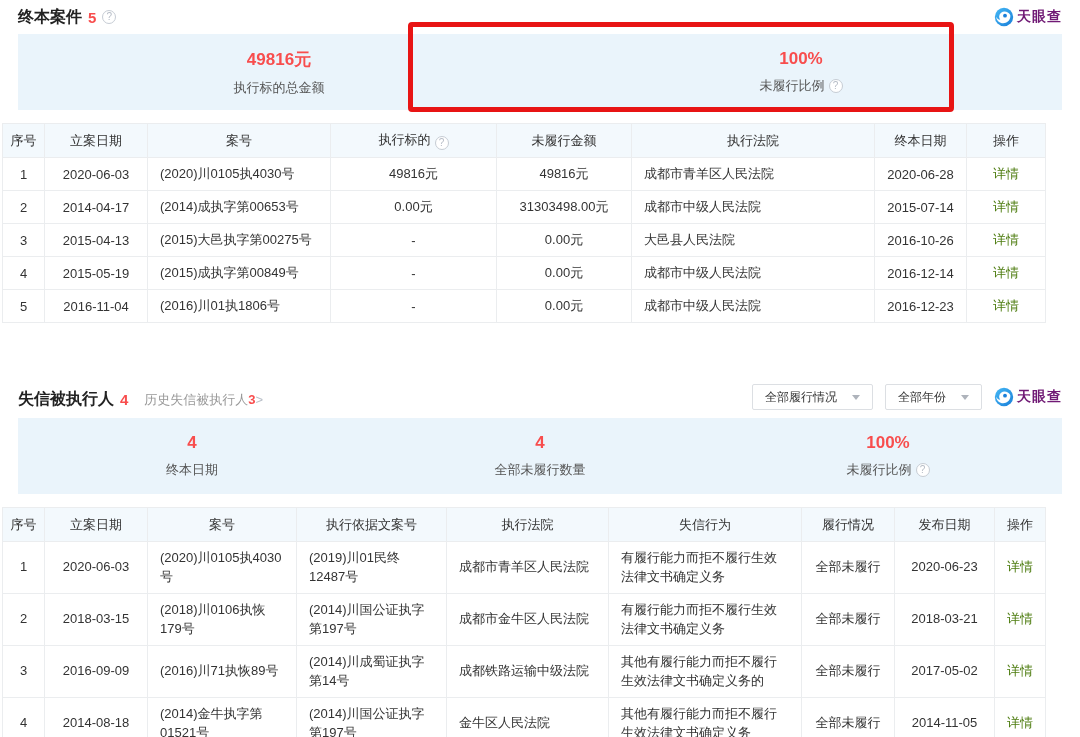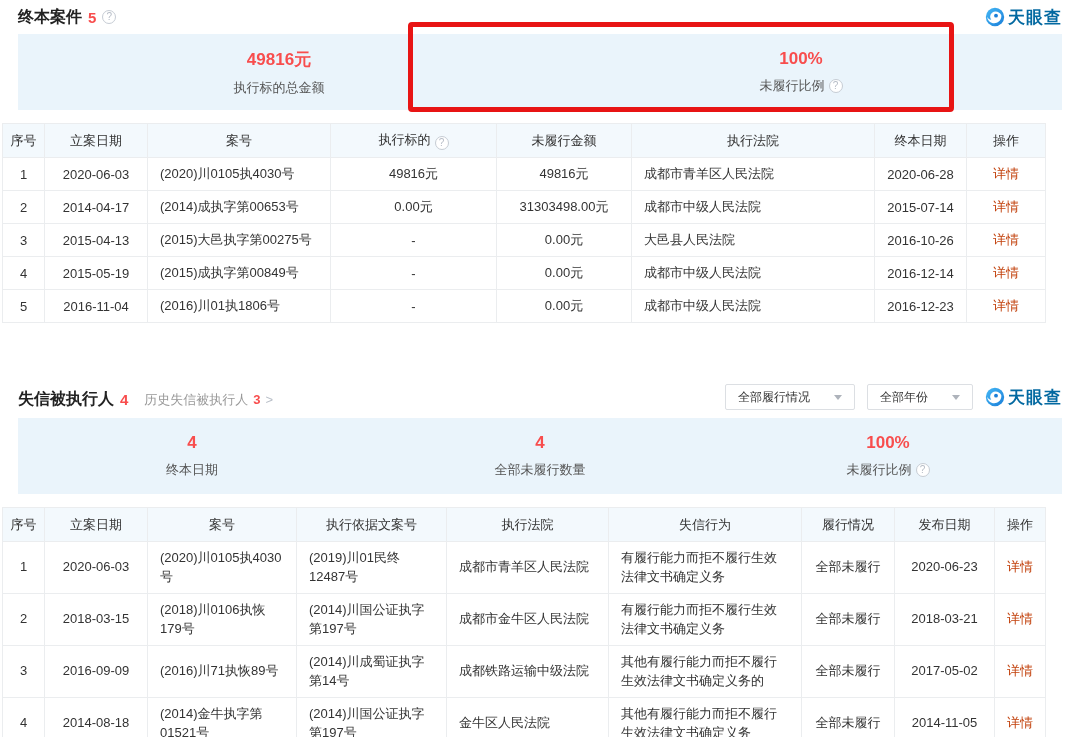--- a/index.html
+++ b/index.html
@@ -8,31 +8,31 @@
     position:relative; width:1080px; height:737px; overflow:hidden; background:#fff;
     font-family:"Liberation Sans","DejaVu Sans",sans-serif; color:#333;
   }
   
   .sec-header { display:flex; justify-content:space-between; align-items:center; margin:0 18px; }
   .sec-header.first { padding-top:5px; height:29px; }
   .sec-header.second { margin-top:61px; height:26px;align-items:flex-end; }
   .title-group { display:flex; align-items:center; gap:6px; }
   .sec-title { font-size:16px; font-weight:bold; color:#222; }
   .sec-count { font-size:15px; font-weight:bold; color:#f84d4d; }
-  .history-link { display:flex; align-items:center; gap:5px; margin-left:10px; font-size:13px; color:#999; cursor:pointer; }
+  .history-link { display:flex; align-items:center; margin-left:10px; font-size:13px; color:#999; cursor:pointer; }
   .history-count { color:#f84d4d; font-weight:bold; }
   .arrow-r { color:#b9bfc8; font-size:13px; }
   .arrow-r::after { content:">"; }
   
   .logo { display:flex; align-items:center; gap:3px; }
-  .logo-text { font-size:17px; font-weight:bold; color:#0369a1; letter-spacing:1px; }
+  .logo-text { font-size:14px; font-weight:bold; color:#701a75; letter-spacing:1px; }
   
   .right-tools { display:flex; align-items:center; gap:12px; }
   .dropdown {
-    display:inline-flex; align-items:center; gap:24px; height:26px; padding:0 12px;
+    display:inline-flex; align-items:center; gap:15px; height:26px; padding:0 12px;
     border:1px solid #dcdfe3; border-radius:2px; background:#fff; font-size:12px; color:#333; cursor:pointer;
   }
   .caret { width:0; height:0; border-left:4px solid transparent; border-right:4px solid transparent; border-top:5px solid #aeb3bb; }
   
   .stats { display:flex; align-items:center; height:76px; margin:0 18px; background:#eaf4fb; }
   .stats.bar1 { margin-top:5px; }
   .stats.bar2 { margin-top:8px; }
   .stat { flex:1; text-align:center; }
   .stat-val { color:#f84d4d; font-size:17px; font-weight:bold; margin-bottom:7px; }
   .stat-lab { font-size:13px; color:#555; display:inline-flex; align-items:center; gap:4px; }
@@ -51,21 +51,21 @@
   .t2 td { height:52px; padding:4px 6px; line-height:1.45; }
   .t1 td:nth-child(3), .t1 td:nth-child(6) { text-align:left; padding:0 12px; }
   .t2 td:nth-child(3), .t2 td:nth-child(4), .t2 td:nth-child(5), .t2 td:nth-child(6) { text-align:left; padding:4px 12px; }
   .t1 th:nth-child(1){width:42px}  .t1 th:nth-child(2){width:103px} .t1 th:nth-child(3){width:183px}
   .t1 th:nth-child(4){width:166px} .t1 th:nth-child(5){width:135px} .t1 th:nth-child(6){width:243px}
   .t1 th:nth-child(7){width:92px}
   .t2 th:nth-child(1){width:42px}  .t2 th:nth-child(2){width:103px} .t2 th:nth-child(3){width:149px}
   .t2 th:nth-child(4){width:150px} .t2 th:nth-child(5){width:162px} .t2 th:nth-child(6){width:193px}
   .t2 th:nth-child(7){width:93px}  .t2 th:nth-child(8){width:100px}
   th .qicon { margin-left:4px; vertical-align:-2px; }
-  .link { color:#c2410c; cursor:pointer; text-decoration:none; }
+  .link { color:#4d7c0f; cursor:pointer; text-decoration:none; }
   
   .highlight-box {
     position:absolute; left:408px; top:22px; width:546px; height:90px;
     border:5px solid #e81414; border-radius:4px; pointer-events:none; z-index:5;
   }
 </style>
 </head>
 <body>
 
 <div class="page">

